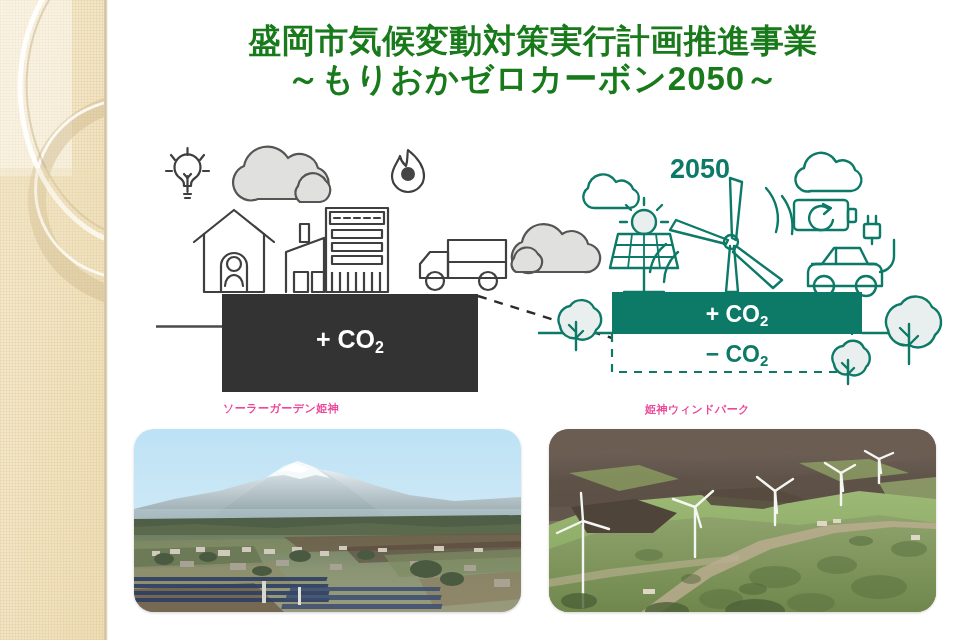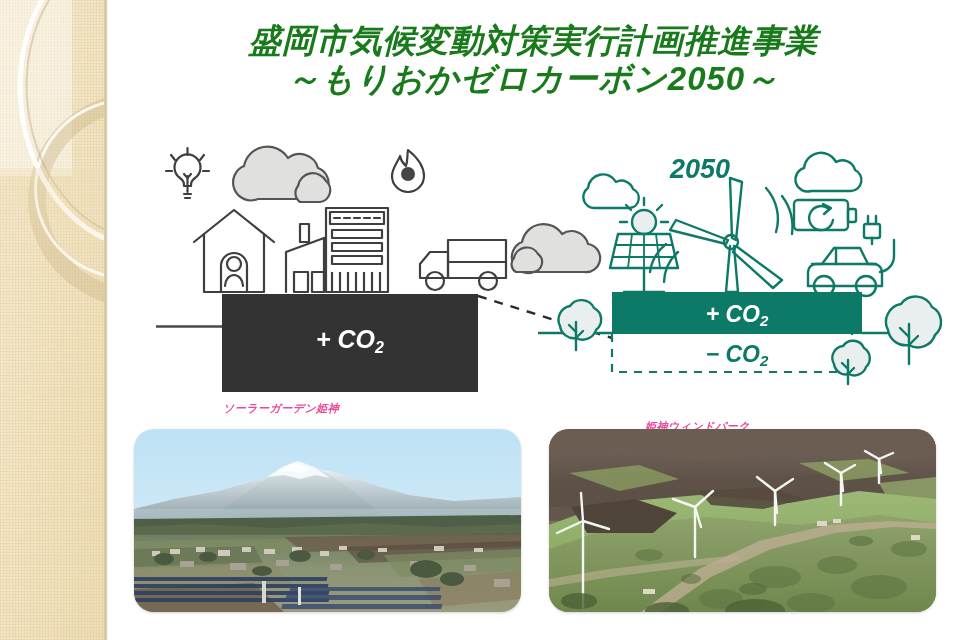--- a/index.html
+++ b/index.html
@@ -2,21 +2,21 @@
 <html><head>
 <meta charset="utf-8">
 <style>
   html,body{margin:0;padding:0;}
   body{
     width:960px;height:640px;overflow:hidden;
     background:#ffffff;
     font-family:"Liberation Sans","DejaVu Sans",sans-serif;
     position:relative;
   }
-  .slide{position:absolute;inset:0;width:960px;height:640px;background:#fff;overflow:hidden;font-style:italic;}
+  .slide{position:absolute;inset:0;width:960px;height:640px;background:#fff;overflow:hidden;}
 
   
   .band{
     position:absolute;left:0;top:0;width:108px;height:640px;
     background:
       repeating-linear-gradient(0deg, rgba(214,190,140,.22) 0 1px, rgba(255,255,255,0) 1px 3px),
       repeating-linear-gradient(90deg, rgba(214,190,140,.22) 0 1px, rgba(255,255,255,0) 1px 3px),
       linear-gradient(100deg,#f6ecd2 0%,#f3e6c6 40%,#eeddb4 100%);
     overflow:hidden;
   }
@@ -49,21 +49,21 @@
   
   .info{position:absolute;left:118px;top:126px;width:838px;height:268px;}
   .info svg{display:block;}
 
   
   .cap{
     position:absolute;color:#ec4899;font-weight:bold;font-size:11px;
     letter-spacing:.5px;white-space:nowrap;
   }
   .cap-left{left:223px;top:401px;}
-  .cap-right{left:645px;top:419px;text-align:right;}
+  .cap-right{left:645px;top:402px;text-align:right;}
 
   .photo{
     position:absolute;border-radius:20px;overflow:hidden;
     box-shadow:0 1px 3px rgba(0,0,0,.18);
   }
   .photo-left{left:134px;top:429px;width:387px;height:183px;}
   .photo-right{left:549px;top:429px;width:387px;height:183px;}
   .photo svg{display:block;width:100%;height:100%;}
 </style>
 </head>

